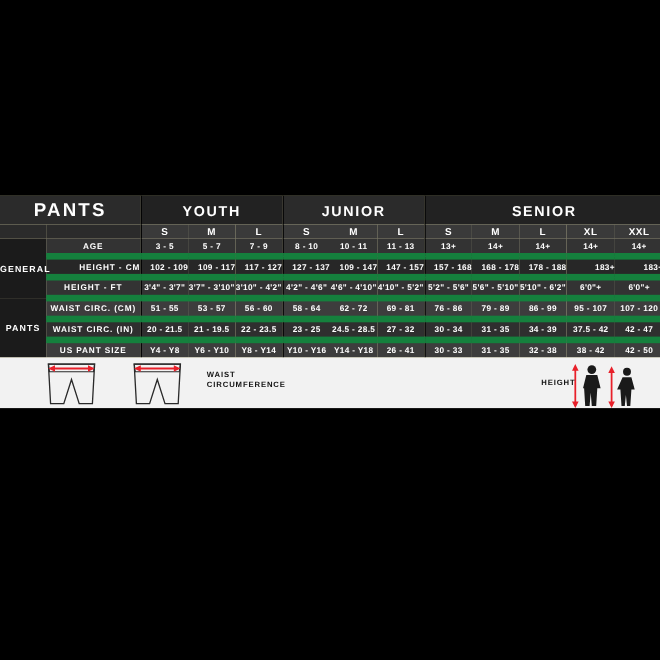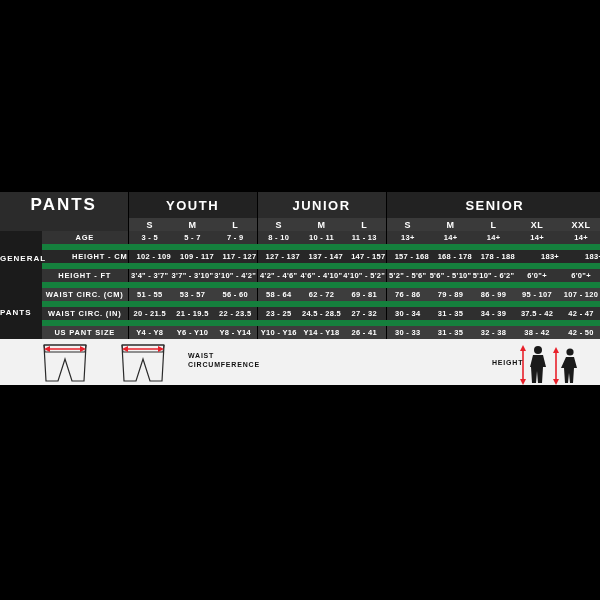--- a/index.html
+++ b/index.html
@@ -1,17 +1,17 @@
 <!DOCTYPE html>
 <html><head>
 <meta charset="utf-8">
 <style>
   html,body{margin:0;padding:0;background:#000;}
   body{width:600px;height:600px;overflow:hidden;font-family:"Liberation Sans",sans-serif;}
-  .sheet{position:absolute;left:0;top:192px;width:600px;height:165px;background:#fef9c3;}
+  .sheet{position:absolute;left:0;top:178px;width:600px;height:165px;background:#fef9c3;}
   table{border-collapse:collapse;width:600px;table-layout:fixed;}
   td,th{padding:0;margin:0;}
 
   
   .hdr-title{
     background:#2b2b2b;color:#fff;font-size:17px;font-weight:bold;
     letter-spacing:2px;text-align:center;height:26px;vertical-align:middle;
   }
   .grp{
     color:#fff;font-size:13px;font-weight:bold;letter-spacing:1.5px;
@@ -24,21 +24,21 @@
   
   .sz{
     background:#3a3a3a;color:#fff;font-size:9px;font-weight:bold;
     text-align:center;height:13px;vertical-align:middle;letter-spacing:.5px;
   }
   .sz.blank{background:#2b2b2b;}
 
   
   .cat{
     background:#1b1b1b;color:#fff;font-size:8px;font-weight:bold;
-    letter-spacing:1px;text-align:left;vertical-align:middle;
+    letter-spacing:1px;text-align:center;vertical-align:middle;
   }
 
   
   .rlabel{
     color:#fff;font-size:7.5px;font-weight:bold;letter-spacing:.8px;
     text-align:center;vertical-align:middle;height:13px;
   }
   .cell{
     color:#fff;font-size:7.5px;font-weight:bold;text-align:center;
     vertical-align:middle;height:13px;letter-spacing:.3px;
@@ -123,21 +123,21 @@
       <td class="cell band-a rowline">14+</td>
       <td class="cell band-a rowline">14+</td>
     </tr>
 
     <tr>
       <td class="rlabel band-b rowline">HEIGHT - CM</td>
       <td class="cell band-b rowline sep">102 - 109</td>
       <td class="cell band-b rowline">109 - 117</td>
       <td class="cell band-b rowline">117 - 127</td>
       <td class="cell band-b rowline sep">127 - 137</td>
-      <td class="cell band-b rowline">137 - 147</td>
+      <td class="cell band-b rowline">109 - 147</td>
       <td class="cell band-b rowline">147 - 157</td>
       <td class="cell band-b rowline sep">157 - 168</td>
       <td class="cell band-b rowline">168 - 178</td>
       <td class="cell band-b rowline">178 - 188</td>
       <td class="cell band-b rowline">183+</td>
       <td class="cell band-b rowline">183+</td>
     </tr>
 
     <tr>
       <td class="rlabel band-a rowline">HEIGHT - FT</td>

